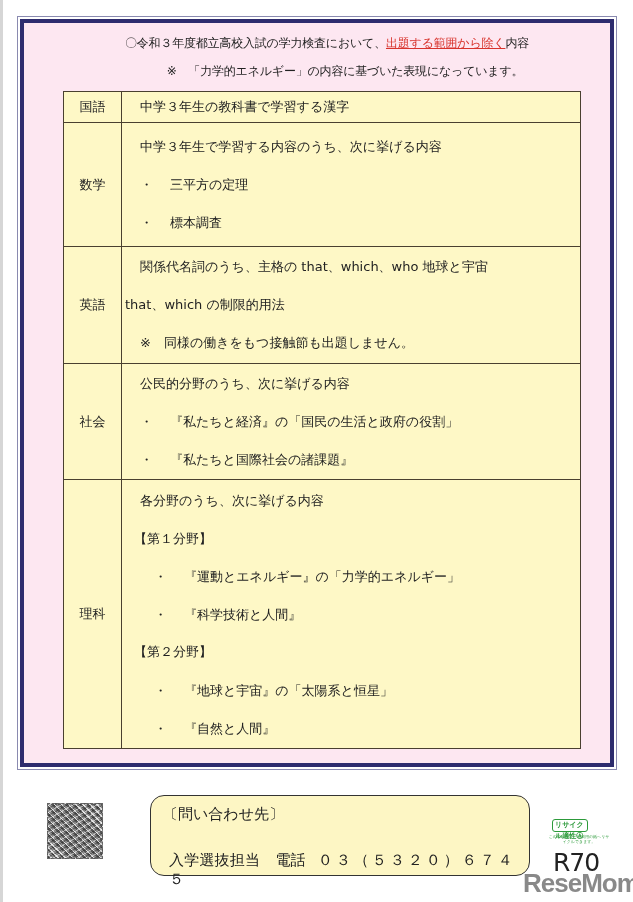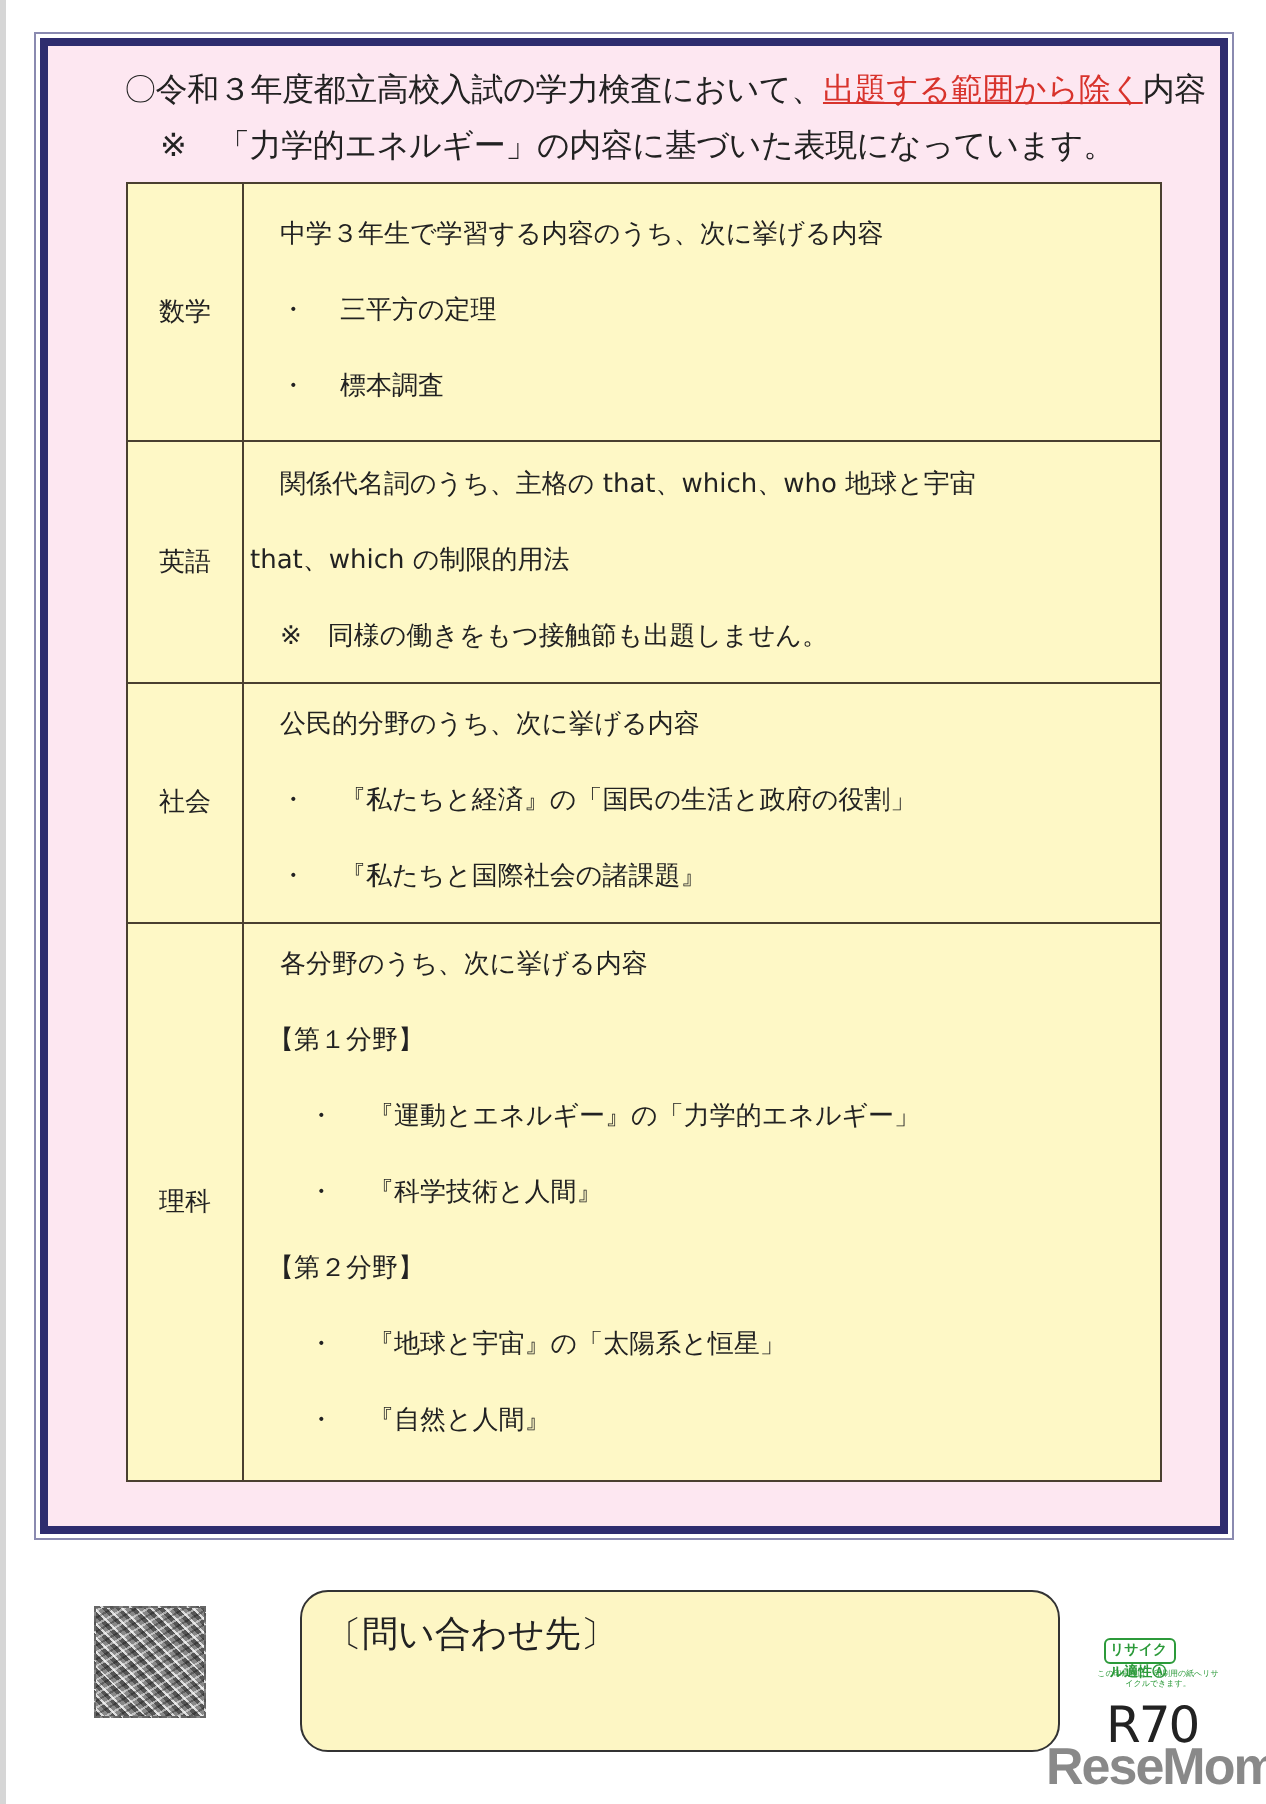--- a/index.html
+++ b/index.html
@@ -14,22 +14,22 @@
     position:absolute; left:17px; top:16px; width:600px; height:754px;
     border:1px solid #8a8ab0; box-sizing:border-box;
     background:#fff;
   }
   .frame-mid {
     position:absolute; left:2px; top:2px; right:2px; bottom:2px;
     border:4px solid #2e2c6e; box-sizing:border-box;
     background:#fde7f1;
   }
   .intro {
-    position:absolute; left:62px; width:530px; font-size:16px; color:#222;
-    white-space:nowrap; letter-spacing:-0.2px;
+    position:absolute; left:62px; width:530px; font-size:12px; color:#222;
+    white-space:nowrap; letter-spacing:-0.2px;text-align:center;
   }
   .intro.l1 { top:35px; }
   .intro.l2 { top:63px; left:80px; }
   .red-underline { color:#d8332c; text-decoration:underline; text-decoration-color:#d8332c; }
   table.ex {
     position:absolute; left:63px; top:91px; width:518px; height:650px;
     border-collapse:collapse; background:#fef8c6;
     font-size:13px;
   }
   table.ex td { border:1.3px solid #4a4030; padding:0; vertical-align:middle; }
@@ -45,21 +45,21 @@
       #888;
     border:1px dashed #666; box-sizing:border-box;
   }
   .qr::after {
     content:""; position:absolute; inset:0;
     background:repeating-linear-gradient(-30deg, rgba(255,255,255,.5) 0 1px, transparent 1px 3px, rgba(0,0,0,.3) 3px 4px, transparent 4px 6px);
   }
   .contact {
     position:absolute; left:150px; top:795px; width:380px; height:81px;
     background:#fdf6c4; border:1.3px solid #333; border-radius:14px;
-    box-sizing:border-box; font-size:18px; color:#222;
+    box-sizing:border-box; font-size:15px; color:#222;
   }
   .contact .c1 { position:absolute; left:12px; top:9px; }
   .contact .c2 { position:absolute; left:18px; top:32px; }
   .contact .c3 { position:absolute; left:18px; top:55px; letter-spacing:0.2px; }
   .contact .phone { letter-spacing:3px; margin-left:12px; }
   .recycle {
     position:absolute; left:552px; top:819px; width:36px; height:13px;
     border:1.2px solid #2c9a3a; border-radius:3px; box-sizing:border-box;
     color:#2c9a3a; font-size:7px; line-height:11px; text-align:left; padding-left:2px;
     font-weight:bold;
@@ -80,20 +80,26 @@
   <div class="frame-mid"></div>
 </div>
 
 <div class="intro l1">
   <span>〇令和３年度都立高校入試の学力検査において、</span><span class="red-underline">出題する範囲から除く</span><span>内容</span>
 </div>
 <div class="intro l2">※　「力学的エネルギー」の内容に基づいた表現になっています。</div>
 
 <table class="ex">
   <tbody>
+      <tr style="height:30px;">
+    <td class="subj">国語</td>
+    <td class="body">
+      <div class="line ind" style="height:30px;line-height:30px;">中学３年生の教科書で学習する漢字</div>
+    </td>
+  </tr>
   <tr style="height:124px;">
     <td class="subj">数学</td>
     <td class="body">
       <div class="line ind">中学３年生で学習する内容のうち、次に挙げる内容</div>
       <div class="line ind"><span class="dot">・</span><span>三平方の定理</span></div>
       <div class="line ind"><span class="dot">・</span><span>標本調査</span></div>
     </td>
   </tr>
   <tr style="height:117px;">
     <td class="subj">英語</td>
@@ -123,18 +129,19 @@
       <div class="line" style="padding-left:32px;"><span class="dot">・</span><span>『自然と人間』</span></div>
     </td>
   </tr>
 </tbody>
   </table>
 
 <div class="qr"></div>
 
 <div class="contact">
   <div class="c1">〔問い合わせ先〕</div>
+  <div class="c3"><span>入学選抜担当　電話</span><span class="phone">０３（５３２０）６７４５</span></div>
 </div>
 
 <div class="recycle">リサイクル適性Ⓐ</div>
 <div class="recycle-sub">この印刷物は、印刷用の紙へリサイクルできます。</div>
 <div class="r70">R70</div>
 <div class="resemom">ReseMom.</div>
 
 </body></html>

